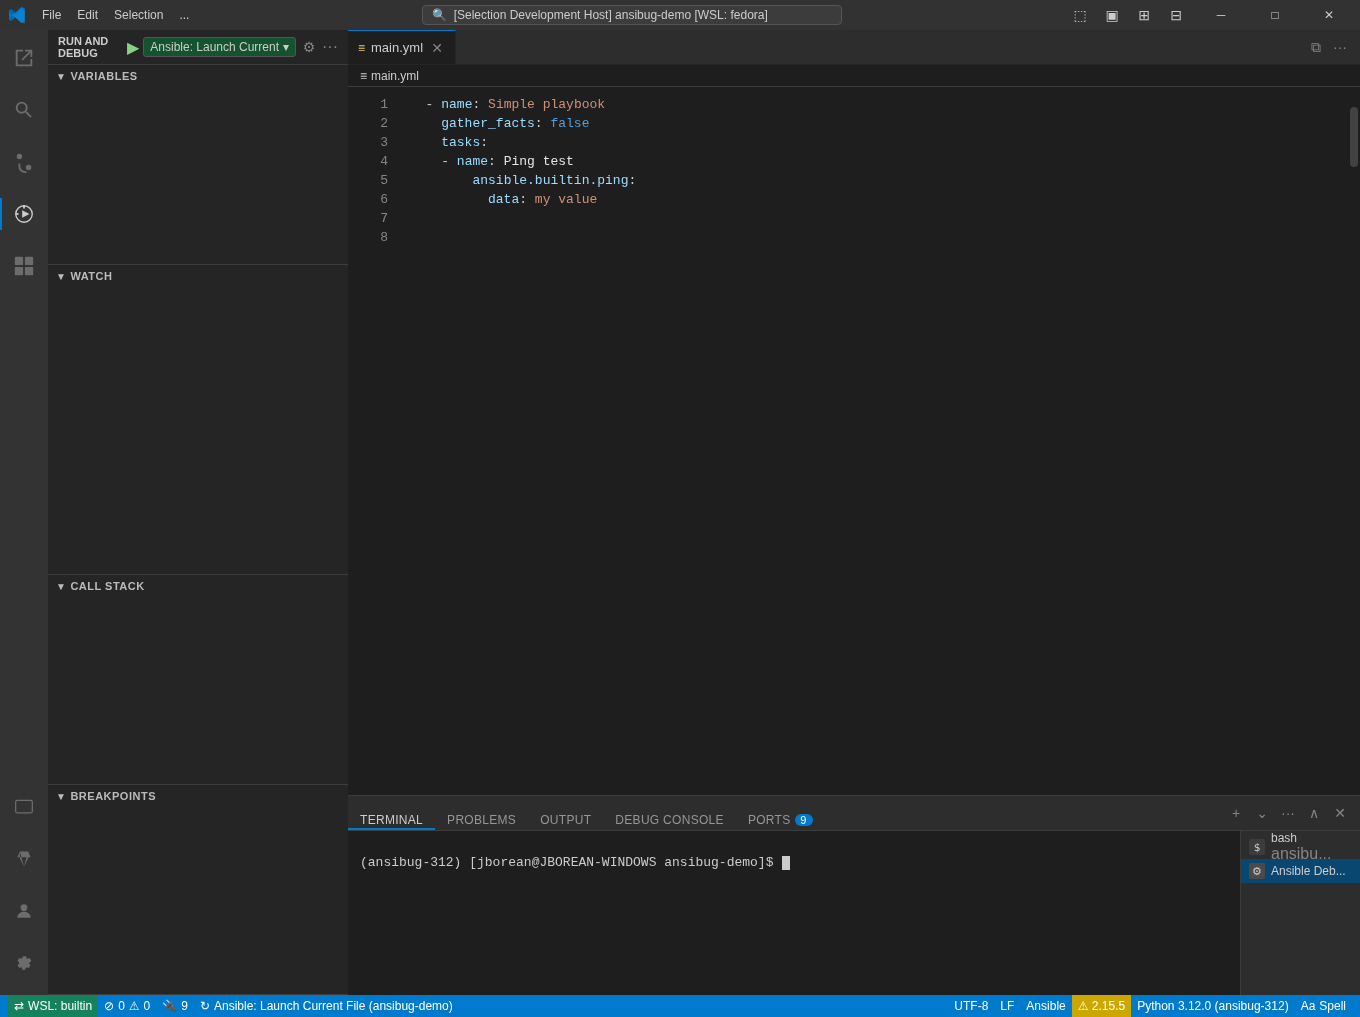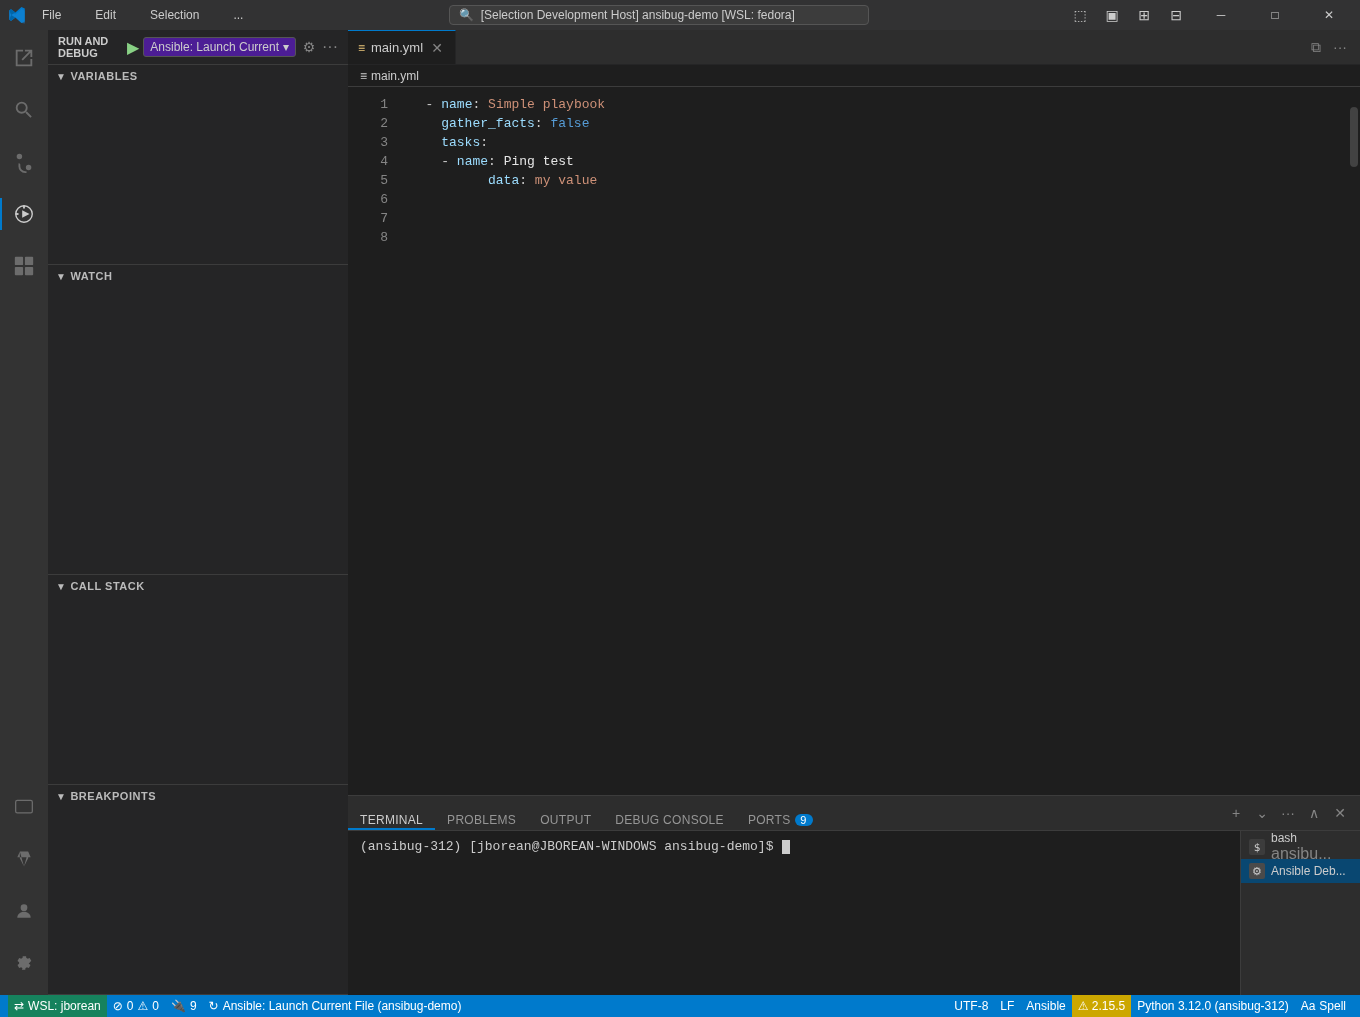--- a/index.html
+++ b/index.html
@@ -20,21 +20,21 @@
       height: 30px;
       background: #323233;
       display: flex;
       align-items: center;
       padding: 0 8px;
       gap: 8px;
       flex-shrink: 0;
     }
     .titlebar-menu {
       display: flex;
-      gap: 18px;
+      gap: 0;
     }
     .titlebar-menu-item {
       padding: 3px 8px;
       color: #cccccc;
       font-size: 12px;
       cursor: pointer;
     }
     .titlebar-search {
       flex: 1;
       display: flex;
@@ -357,21 +357,21 @@
       border-radius: 3px;
     }
 
     #panel-content {
       flex: 1;
       display: flex;
       overflow: hidden;
     }
     .terminal-area {
       flex: 1;
-      padding: 8px 12px;
+      padding: 24px 12px;
       font-family: 'Courier New', monospace;
       font-size: 13px;
       color: #cccccc;
       overflow: auto;
     }
     .terminal-prompt { color: #cccccc; }
 
     .terminal-dropdown {
       width: 120px;
       background: #2d2d2d;
@@ -548,21 +548,21 @@
       </div>
     </div>
   </div>
 
   <div id="sidebar">
 
     <div class="sidebar-header">
       <span style="font-size:11px;font-weight:600;text-transform:uppercase;color:#ccc;margin-right:4px">RUN AND DEBUG</span>
       <div style="display:flex;align-items:center;gap:4px;flex:1">
         <div style="color:#89d185;font-size:16px;cursor:pointer">▶</div>
-        <div style="background:#4c1d95;border:1px solid #555;border-radius:3px;padding:2px 6px;font-size:12px;color:#ccc;display:flex;align-items:center;gap:4px;cursor:pointer;flex:1;max-width:180px">
+        <div style="background:#14532d;border:1px solid #555;border-radius:3px;padding:2px 6px;font-size:12px;color:#ccc;display:flex;align-items:center;gap:4px;cursor:pointer;flex:1;max-width:180px">
           <span style="overflow:hidden;text-overflow:ellipsis;white-space:nowrap;flex:1">Ansible: Launch Current</span>
           <span>▾</span>
         </div>
       </div>
       <div class="sidebar-header-btn">⚙</div>
       <div class="sidebar-header-btn" style="font-size:16px">···</div>
     </div>
 
     <div class="sidebar-section variables-section">
       <div class="sidebar-section-header">
@@ -626,20 +626,21 @@
             <div>5</div>
             <div>6</div>
             <div>7</div>
             <div>8</div>
           </div>
           <div class="code-content">
             <span class="code-line">  <span style="color:#cccccc">-</span> <span style="color:#9cdcfe">name</span><span style="color:#cccccc">:</span> <span style="color:#ce9178">Simple playbook</span></span>
             <span class="code-line">    <span style="color:#9cdcfe">gather_facts</span><span style="color:#cccccc">:</span> <span style="color:#569cd6">false</span></span>
             <span class="code-line">    <span style="color:#9cdcfe">tasks</span><span style="color:#cccccc">:</span></span>
             <span class="code-line">    <span style="color:#cccccc">-</span> <span style="color:#9cdcfe">name</span><span style="color:#cccccc">:</span> <span style="color:#e5e5e5">Ping test</span></span>
+            <span class="code-line">        <span style="color:#9cdcfe">ansible.builtin.ping</span><span style="color:#cccccc">:</span></span>
             <span class="code-line">          <span style="color:#9cdcfe">data</span><span style="color:#cccccc">:</span> <span style="color:#ce9178">my value</span></span>
             <span class="code-line">&nbsp;</span>
           </div>
           <div id="editor-scrollbar">
             <div id="editor-scrollbar-thumb"></div>
           </div>
         </div>
       </div>
 
       <div id="panel">
@@ -681,21 +682,21 @@
           </div>
         </div>
       </div>
     </div>
   </div>
 </div>
 
 <div id="statusbar">
   <div class="status-item" style="background:#16825d">
     <span>⇄</span>
-    <span>WSL: jborean</span>
+    <span>WSL: builtin</span>
   </div>
   <div class="status-item">
     <span>⊘</span>
     <span>0</span>
     <span>⚠</span>
     <span>0</span>
   </div>
   <div class="status-item">
     <span>🔌</span>
     <span>9</span>

